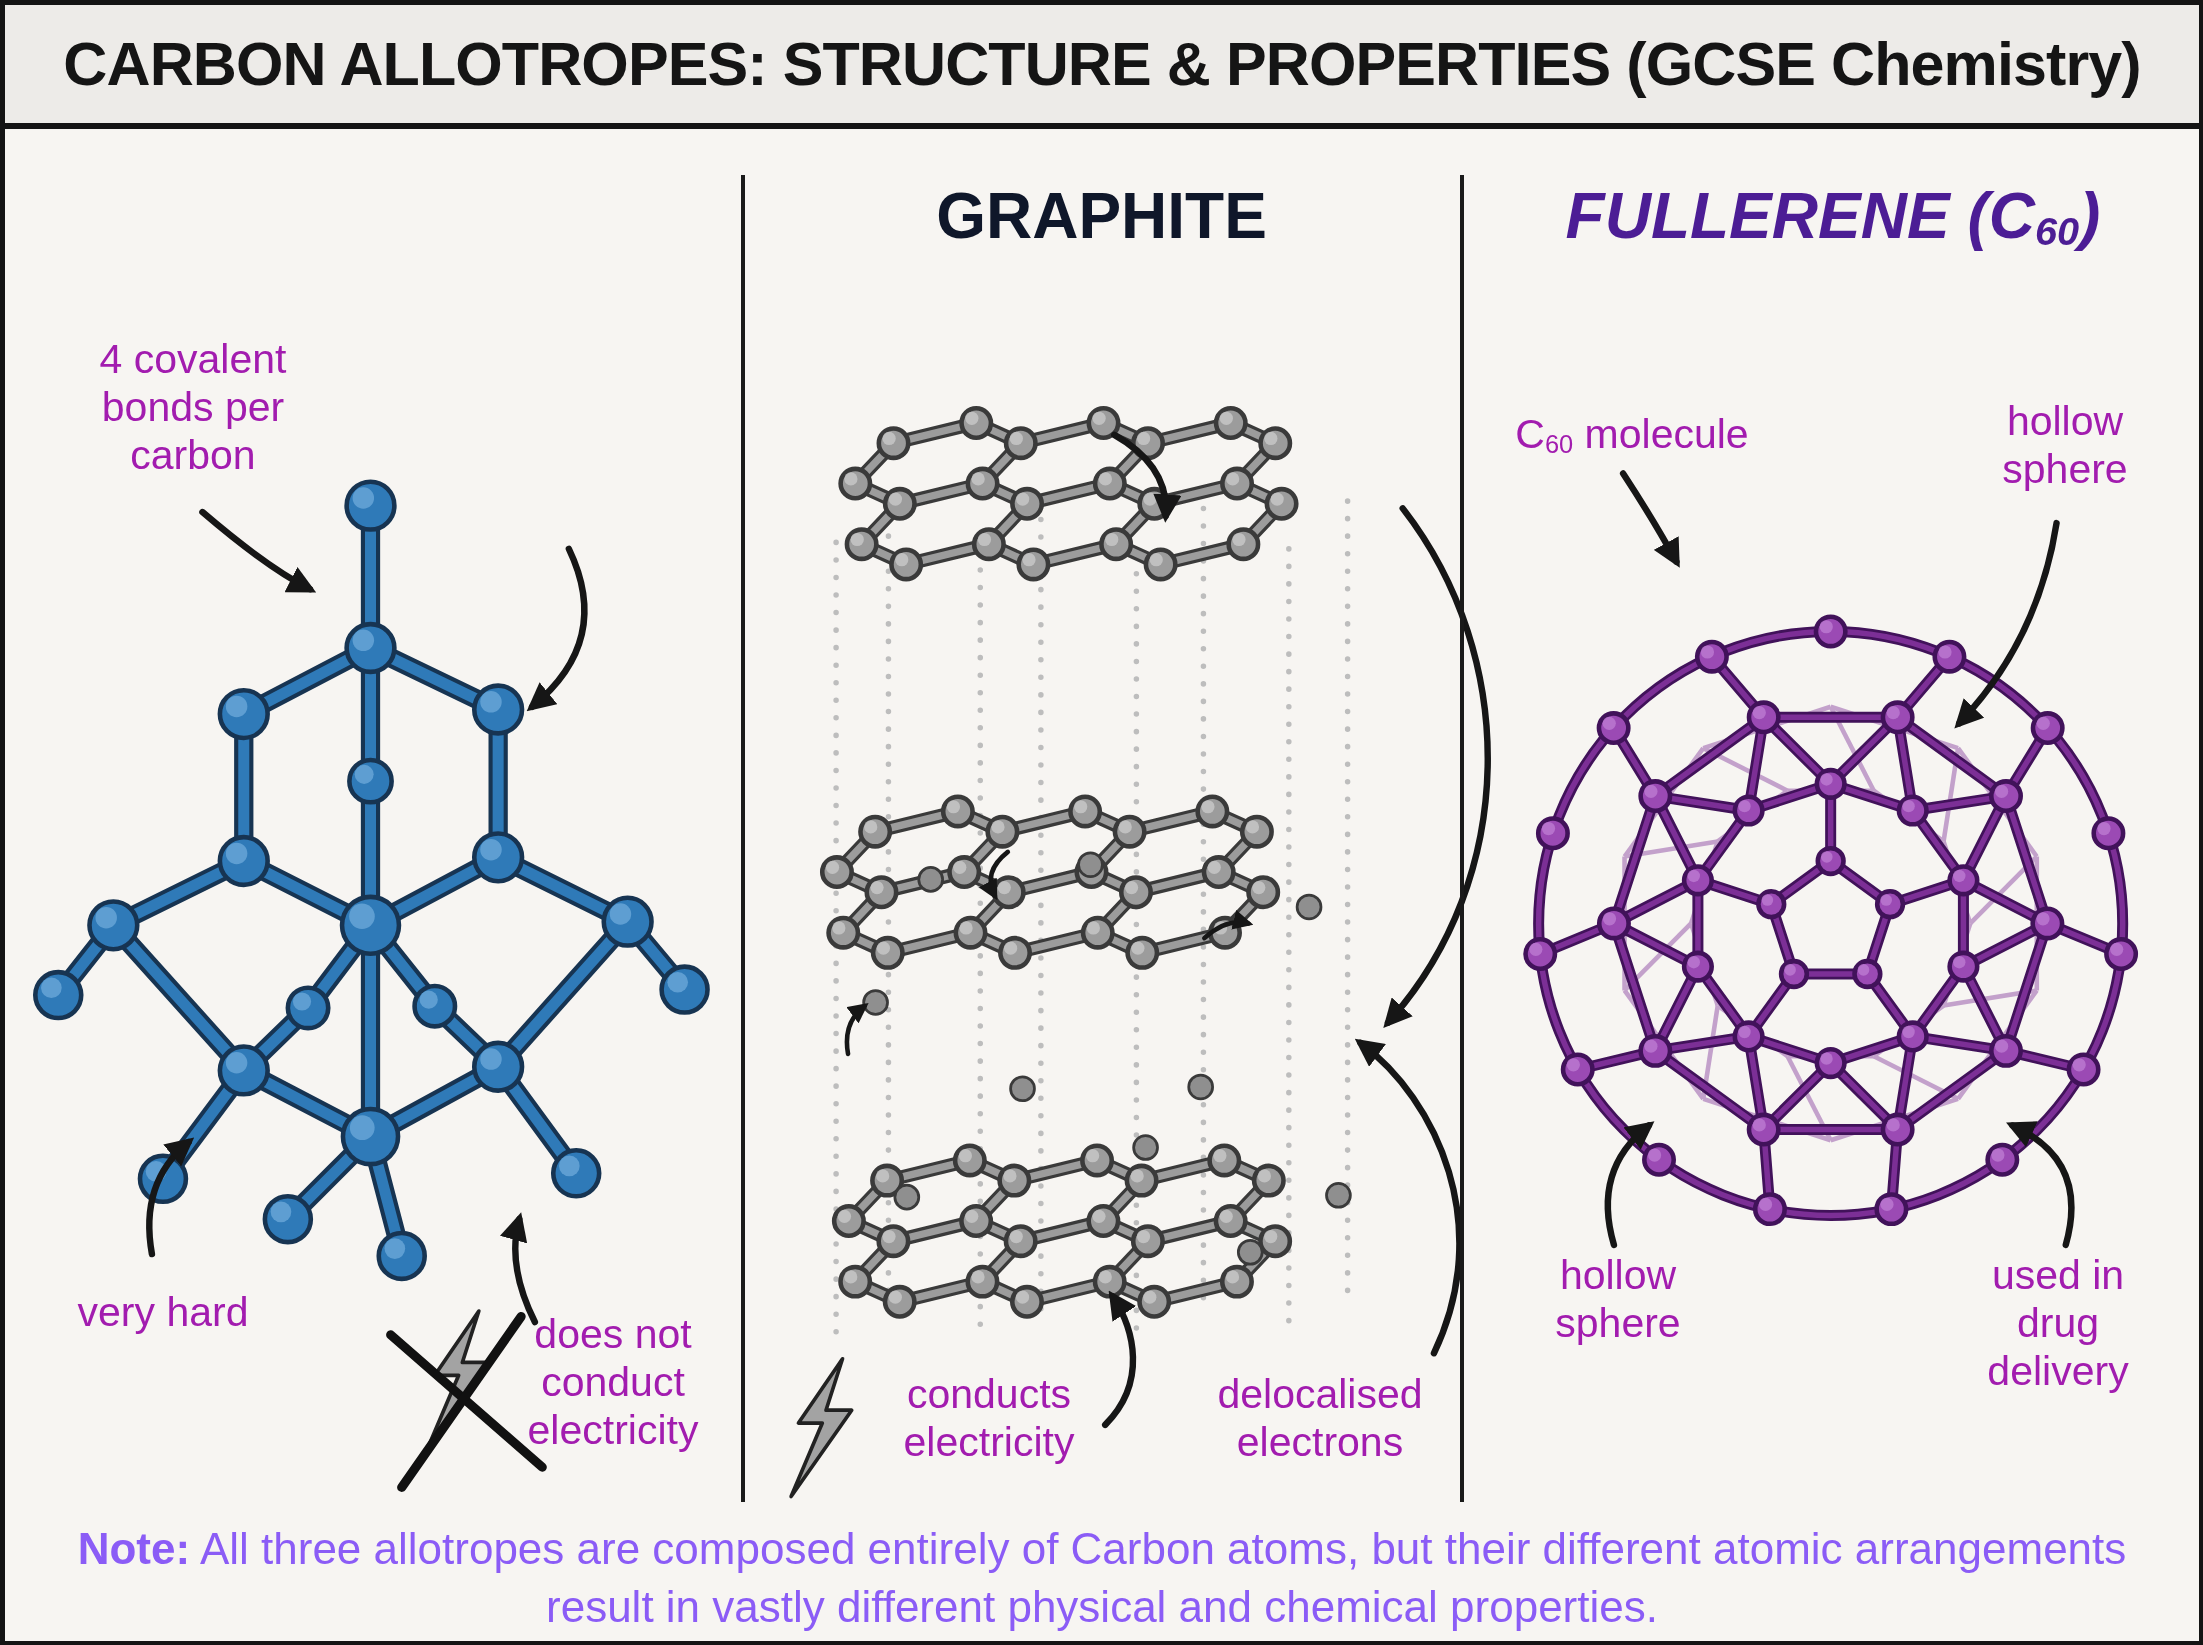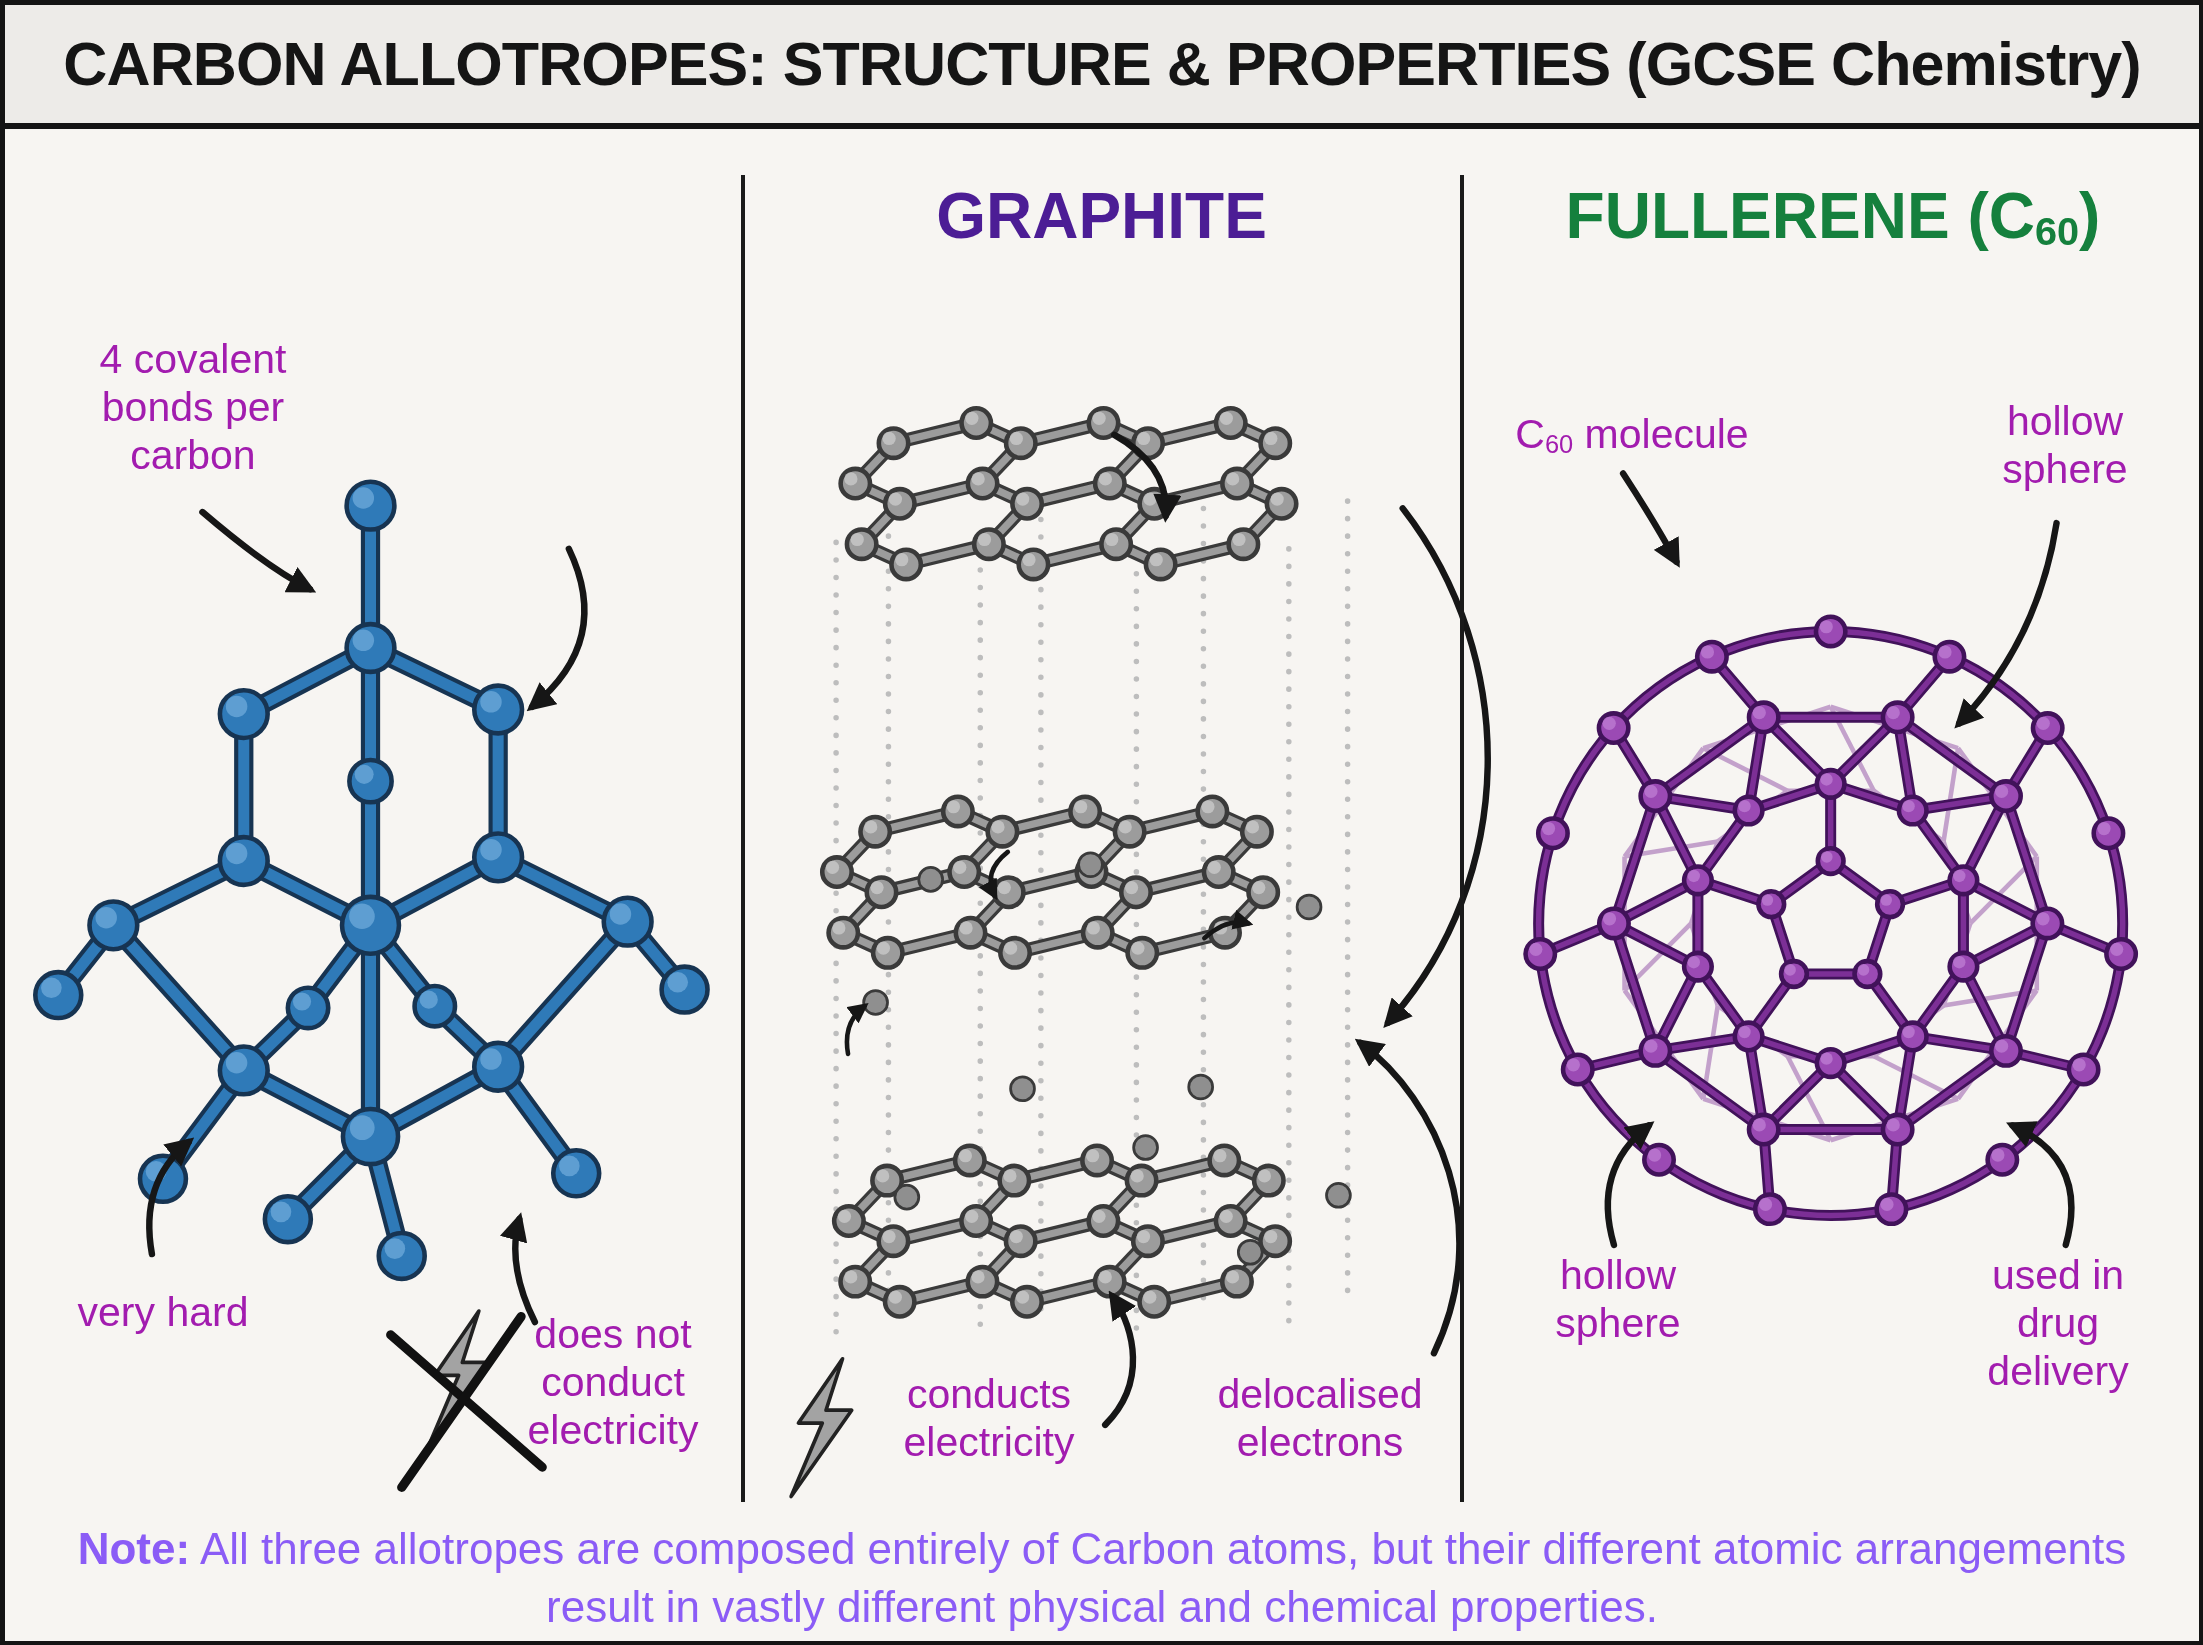--- a/index.html
+++ b/index.html
@@ -712,22 +712,22 @@
         <line x1="562" y1="1428" x2="432" y2="1614" stroke="#111" stroke-width="10" stroke-linecap="round"></line>
       </g>
       <g>
         <polygon points="64,0 16,70 42,70 8,150 74,56 46,56" transform="translate(848,1474)" fill="#a3a3a3" stroke="#222" stroke-width="4" stroke-linejoin="round"></polygon>
       </g>
     </svg>
 
   <div class="divider" style="left:736px"></div>
   <div class="divider" style="left:1455px"></div>
 
-  <div class="hd hd-graphite" style="color: #4c1d95;">GRAPHITE</div>
-  <div class="hd hd-fullerene" style="color: #15803d;"><span>FULLERENE (C</span><span class="sub">60</span><span>)</span></div>
+  <div class="hd hd-graphite" style="color: #0f172a;">GRAPHITE</div>
+  <div class="hd hd-fullerene" style="color: #4c1d95; font-style: italic;"><span>FULLERENE (C</span><span class="sub">60</span><span>)</span></div>
 
   <div class="lbl" style="left:188px;top:331px">4 covalent
 bonds per
 carbon</div>
   <div class="lbl" style="left:158px;top:1284px">very hard</div>
   <div class="lbl" style="left:608px;top:1306px">does not
 conduct
 electricity</div>
 
   <div class="lbl" style="left:984px;top:1366px">conducts

